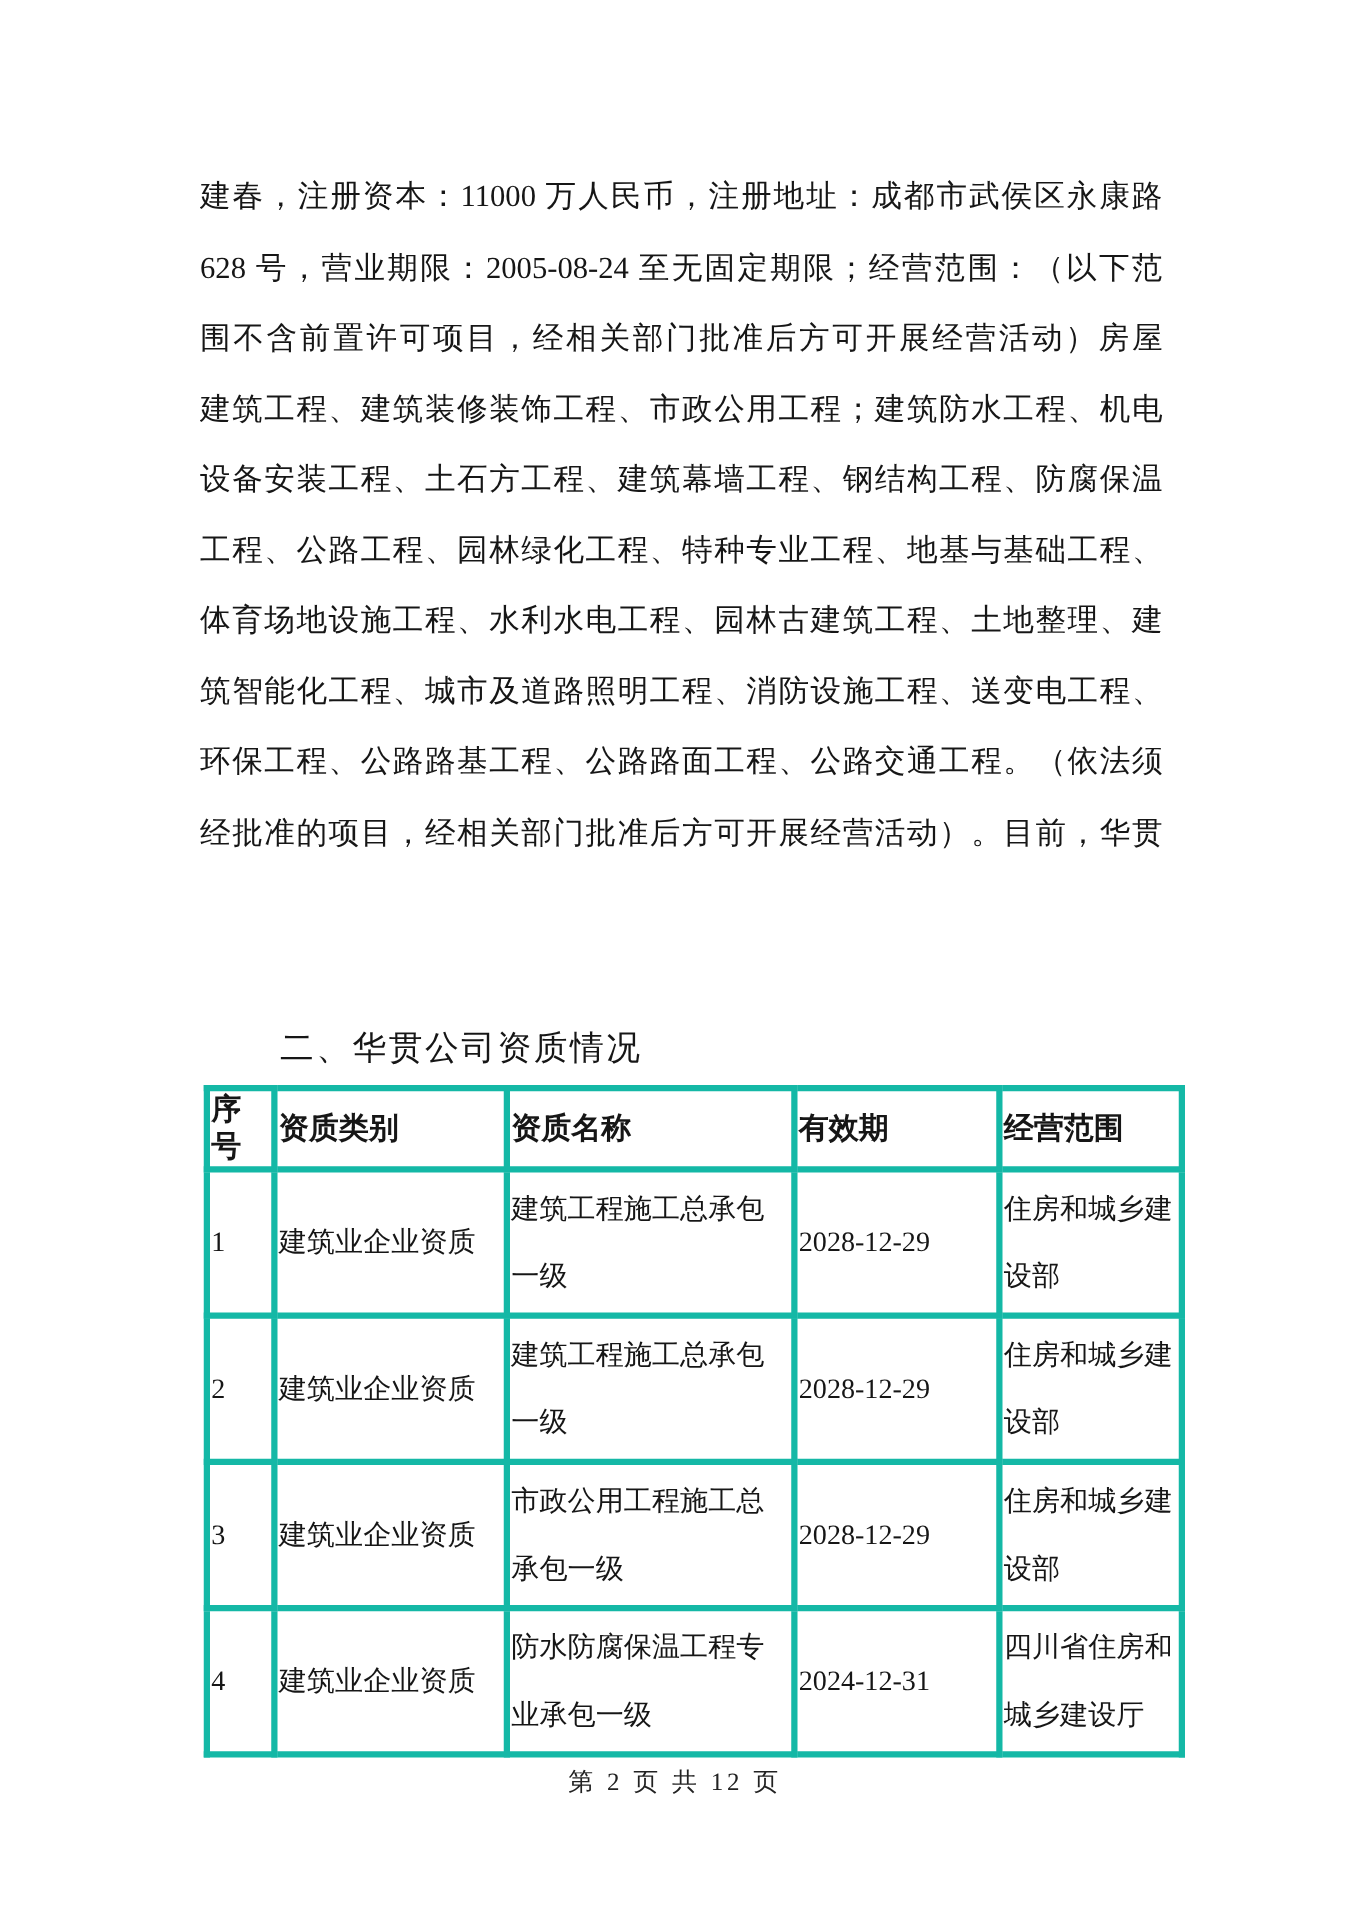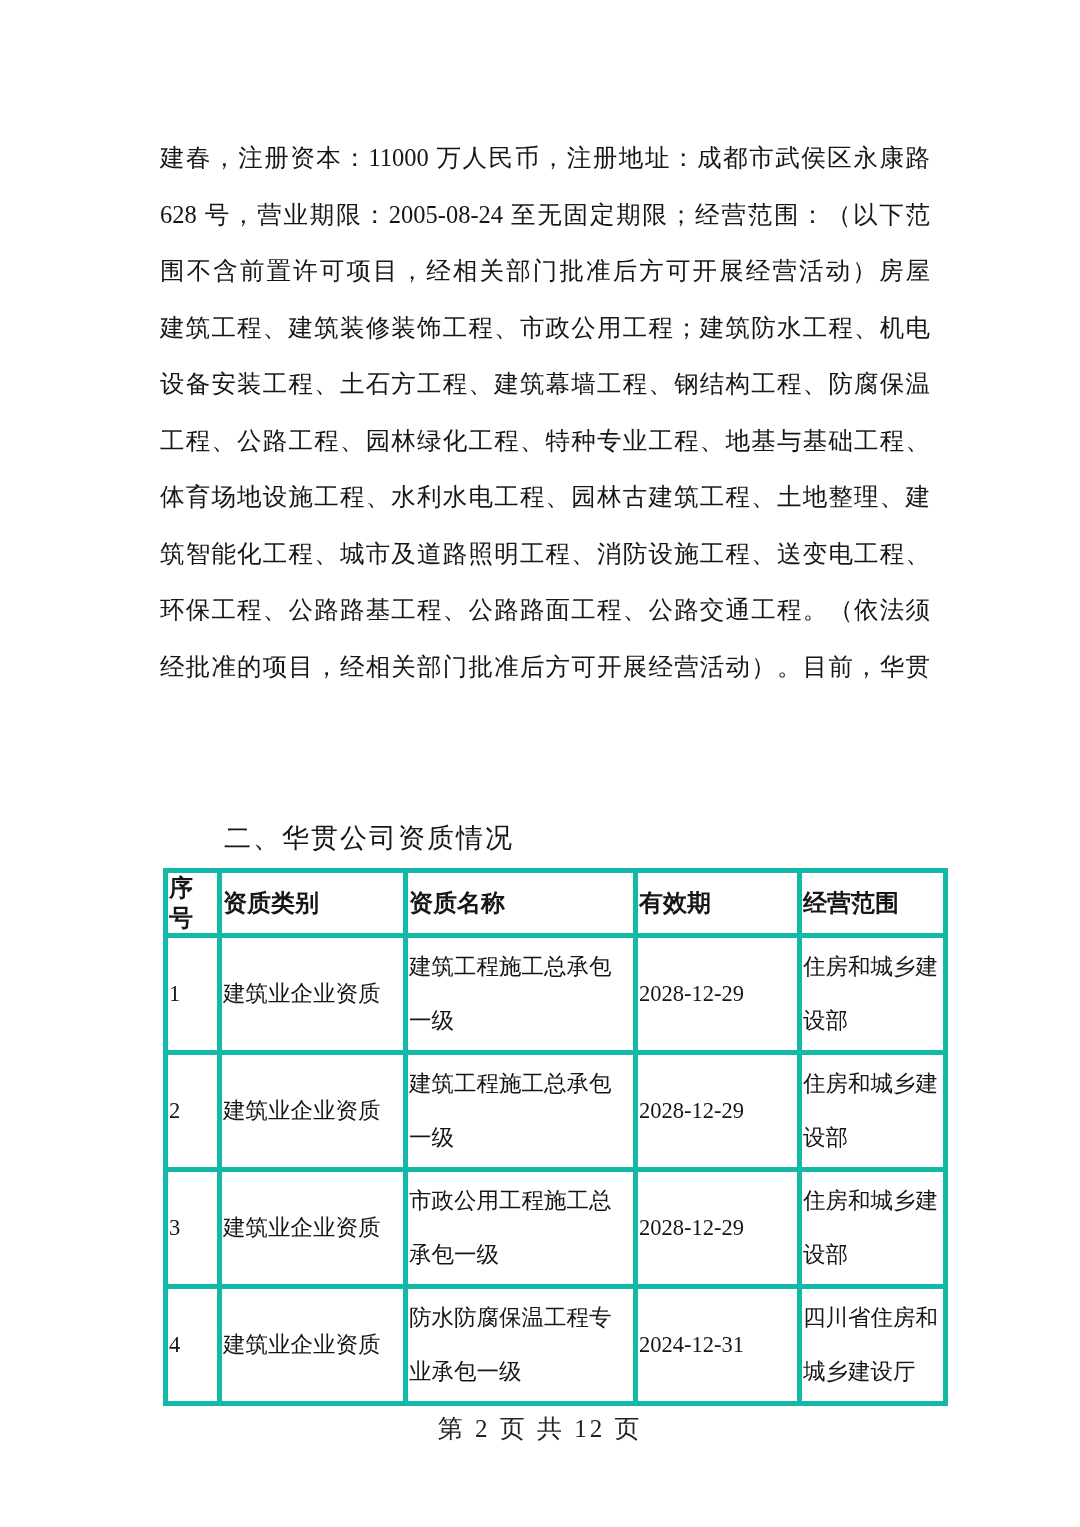--- a/index.html
+++ b/index.html
@@ -76,21 +76,21 @@
   .col-cat   { width: 186px; }
   .col-name  { width: 230px; }
   .col-valid { width: 164px; }
   .col-issuer{ width: 146px; }
   .footer {
     position: absolute;
     left: 0;
     top: 1412px;
     width: 100%;
     text-align: center;
-    font-size: 25px;
+    font-size: 20px;
     letter-spacing: 3px;
     color: #222222;
   }
 </style>
 </head>
 <body>
 
 <div class="page">
 
   <div class="body-text">

